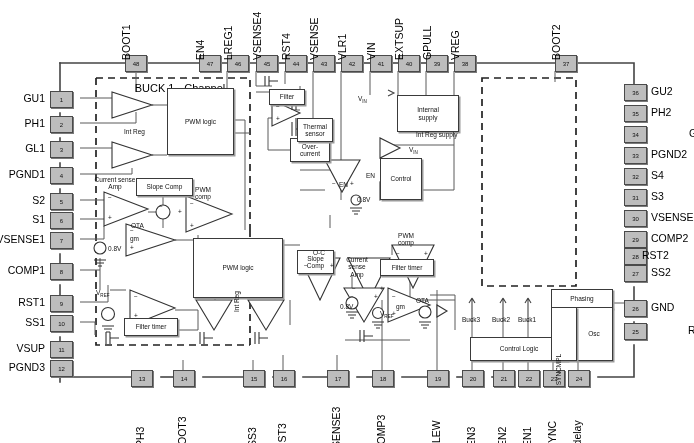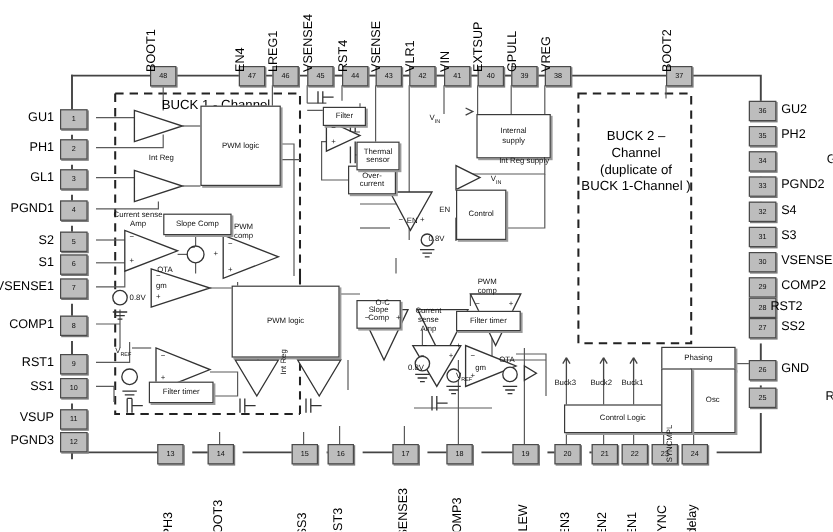--- a/index.html
+++ b/index.html
@@ -467,24 +467,20 @@
       <span>23</span>
     </div>
   <div class="pin-label vert" style="left:558px;top:438px">SYNC</div>
 
   <div class="pin-box pin-bot" style="left:568px;top:370px">
       <span>24</span>
     </div>
   <div class="pin-label vert" style="left:583px;top:441px">Rdelay</div>
 
   <div class="txt big" style="left:110px;top:82px;width:140px">BUCK 1 - Channel</div>
-  <div class="txt big" style="left:484px;top:108px;width:92px;white-space:pre-line">BUCK 2 –
-Channel
-(duplicate of
-BUCK 1-Channel )</div>
 
   <div class="blk" style="left:167px;top:88px;width:65px;height:65px">PWM logic</div>
   <div class="blk" style="left:136px;top:178px;width:55px;height:16px">Slope Comp</div>
   <div class="blk" style="left:124px;top:318px;width:52px;height:16px">Filter timer</div>
 
   <div class="blk" style="left:269px;top:89px;width:34px;height:14px">Filter</div>
   <div class="blk" style="left:290px;top:138px;width:38px;height:22px;white-space:pre-line">Over-
 current</div>
   <div class="blk" style="left:297px;top:118px;width:34px;height:22px;white-space:pre-line">Thermal
 sensor</div>

